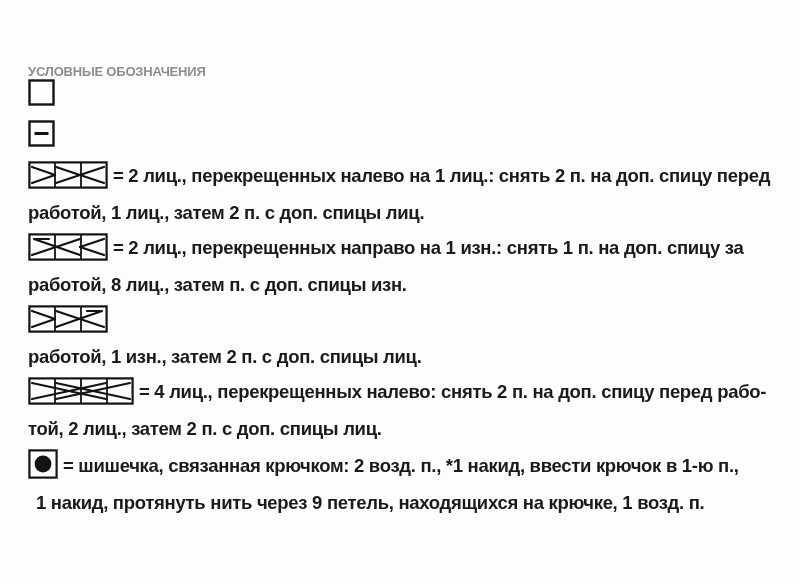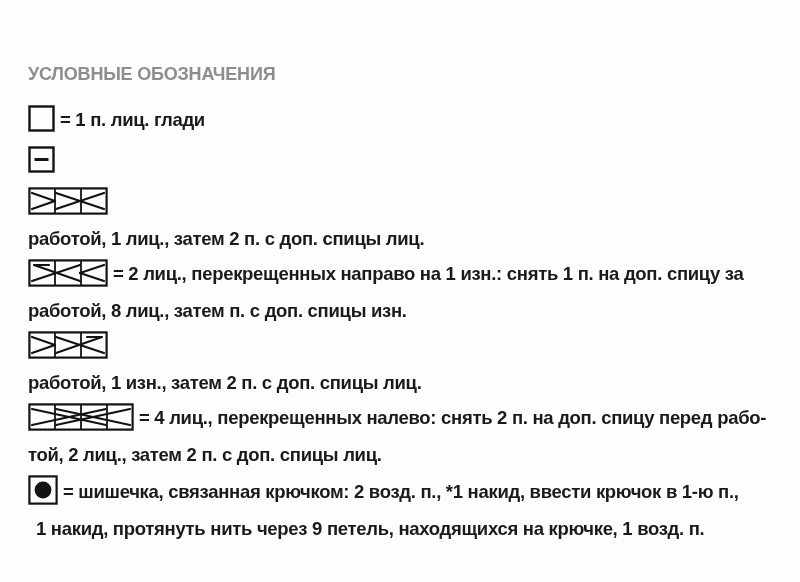--- a/index.html
+++ b/index.html
@@ -12,25 +12,25 @@
   .page {
     position: relative;
     width: 800px; height: 582px;
     background: #fdfdfd;
   }
   .content {
     position: absolute;
     left: 28px; top: 64px; right: 16px;
   }
   .title {
-    font-size: 18px;
+    font-size: 13px;
     font-weight: 700;
     letter-spacing: -0.2px;
     color: #8d8d8d;
-    margin: 0 0 20px 0;
+    margin: 0 0 0 0;
     white-space: nowrap;
   }
   .entry {
     margin: 0 0 5px 0;
     font-size: 18.5px;
     font-weight: 700;
     letter-spacing: -0.3px;
     color: #1a1a1a;
     line-height: 30px;
   }
@@ -52,21 +52,21 @@
   <div class="content">
 
     <div class="title">УСЛОВНЫЕ ОБОЗНАЧЕНИЯ</div>
 
     <div class="entry">
       <span class="line">
         <span class="sym small">
           <svg width="27" height="27" viewBox="0 0 27 27">
             <rect class="frame" x="1.5" y="1.5" width="24" height="24" fill="none" stroke-width="2.4"></rect>
           </svg>
-        </span><span>= 1 п. лиц. глади</span>
+        </span>
       </span>
     </div>
 
     <div class="entry">
       <span class="line">
         <span class="sym small">
           <svg width="27" height="27" viewBox="0 0 27 27">
             <rect class="frame" x="1.5" y="1.5" width="24" height="24" fill="none" stroke-width="2.4"></rect>
             <line x1="6.5" y1="13.5" x2="20.5" y2="13.5" stroke-width="3"></line>
           </svg>
@@ -79,21 +79,21 @@
         <span class="sym">
           <svg width="80" height="28" viewBox="0 0 80 28">
             <rect class="frame" x="1.4" y="1.4" width="77.2" height="25.2" fill="none" stroke-width="2.2"></rect>
             <line x1="27" y1="1.4" x2="27" y2="26.6" stroke-width="1.8"></line>
             <line x1="53" y1="1.4" x2="53" y2="26.6" stroke-width="1.8"></line>
             <line x1="4" y1="6" x2="27" y2="14" stroke-width="2.2" stroke-linecap="round"></line>
             <line x1="4" y1="22" x2="27" y2="14" stroke-width="2.2" stroke-linecap="round"></line>
             <line x1="28" y1="6" x2="76" y2="22" stroke-width="2.2" stroke-linecap="round"></line>
             <line x1="28" y1="22" x2="76" y2="6" stroke-width="2.2" stroke-linecap="round"></line>
           </svg>
-        </span>
+        </span><span>= 2 лиц., перекрещенных налево на 1 лиц.: снять 2 п. на доп. спицу перед</span>
       </span>
       <span class="line">работой, 1 лиц., затем 2 п. с доп. спицы лиц.</span>
     </div>
 
     <div class="entry">
       <span class="line">
         <span class="sym">
           <svg width="80" height="28" viewBox="0 0 80 28">
             <rect class="frame" x="1.4" y="1.4" width="77.2" height="25.2" fill="none" stroke-width="2.2"></rect>
             <line x1="27" y1="1.4" x2="27" y2="26.6" stroke-width="1.8"></line>

